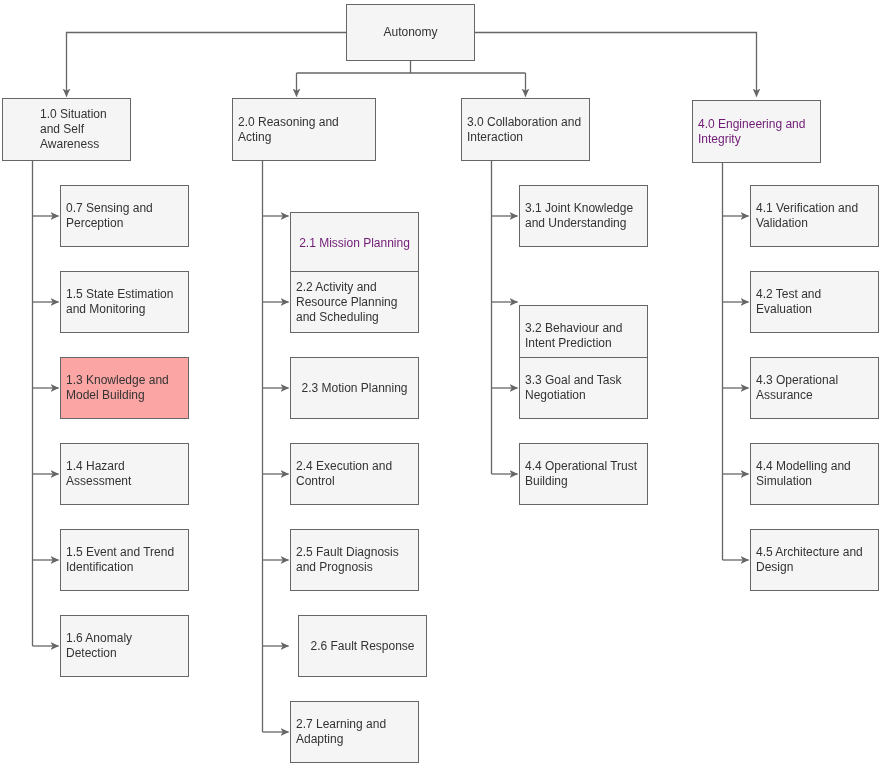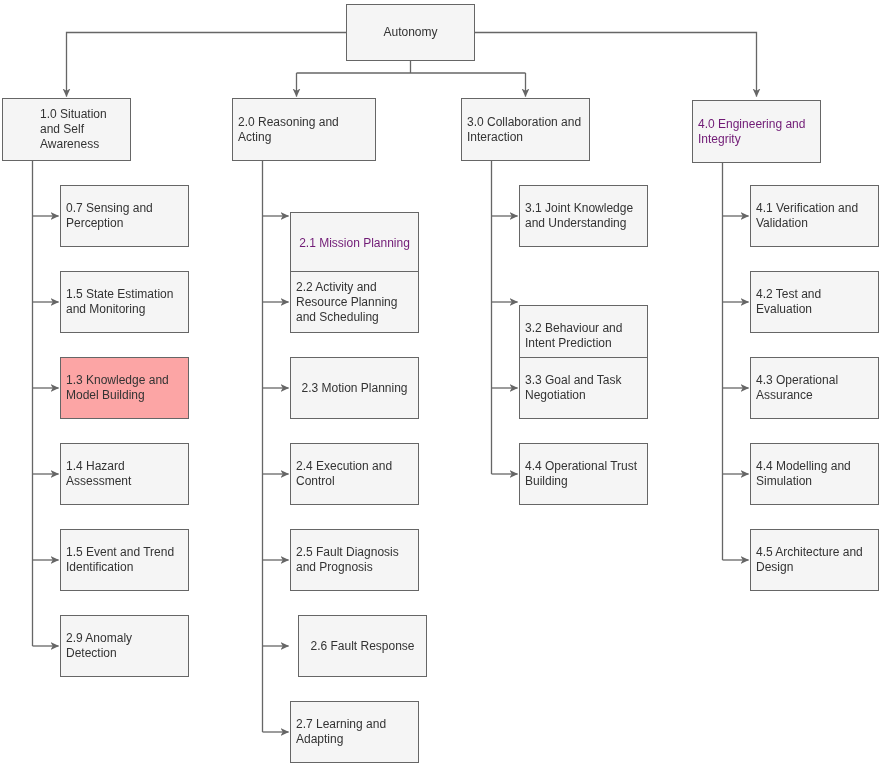--- a/index.html
+++ b/index.html
@@ -96,21 +96,21 @@
       <div class="node" style="left: 60px; top: 357px; width: 129px; height: 62px; background: #fca5a5; border-color: rgb(102, 102, 102); color: rgb(51, 51, 51);">
         <span>1.3 Knowledge and Model Building</span>
       </div>
       <div class="node" style="left: 60px; top: 443px; width: 129px; height: 62px; background: rgb(245, 245, 245); border-color: rgb(102, 102, 102); color: rgb(51, 51, 51);">
         <span>1.4 Hazard Assessment</span>
       </div>
       <div class="node" style="left: 60px; top: 529px; width: 129px; height: 62px; background: rgb(245, 245, 245); border-color: rgb(102, 102, 102); color: rgb(51, 51, 51);">
         <span>1.5 Event and Trend Identification</span>
       </div>
       <div class="node" style="left: 60px; top: 615px; width: 129px; height: 62px; background: rgb(245, 245, 245); border-color: rgb(102, 102, 102); color: rgb(51, 51, 51);">
-        <span>2.9 Anomaly Detection</span>
+        <span>1.6 Anomaly Detection</span>
       </div>
       <div class="node" style="left: 232px; top: 98px; width: 144px; height: 63px; background: rgb(245, 245, 245); border-color: rgb(102, 102, 102); color: rgb(51, 51, 51);">
         <span>2.0 Reasoning and Acting</span>
       </div>
       <div class="node" style="left: 290px; top: 185px; width: 129px; height: 62px; background: rgb(245, 245, 245); border-color: rgb(102, 102, 102); color: #701a75; margin-top: 27px;">
         <span>2.1 Mission Planning</span>
       </div>
       <div class="node" style="left: 290px; top: 271px; width: 129px; height: 62px; background: rgb(245, 245, 245); border-color: rgb(102, 102, 102); color: rgb(51, 51, 51);">
         <span>2.2 Activity and Resource Planning and Scheduling</span>
       </div>

